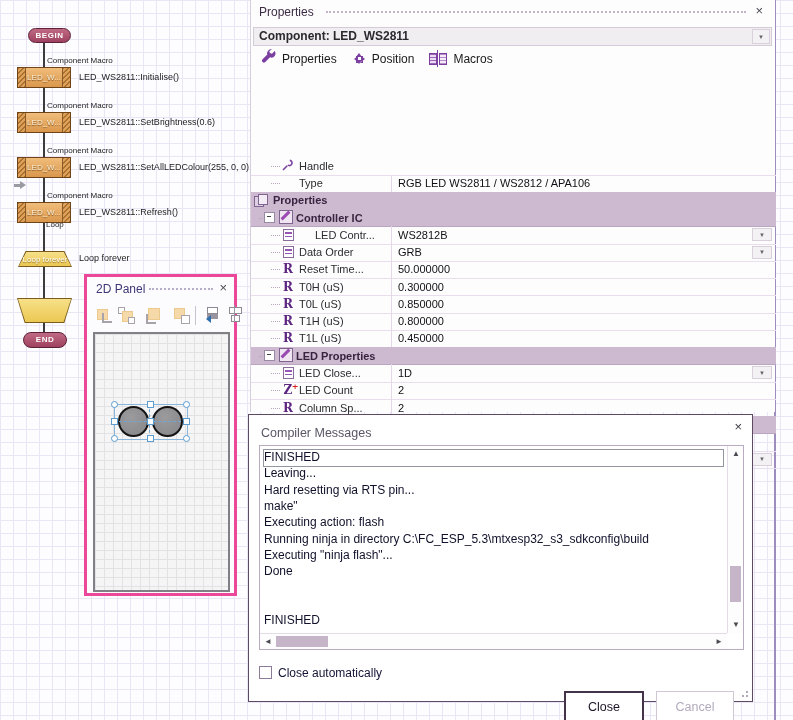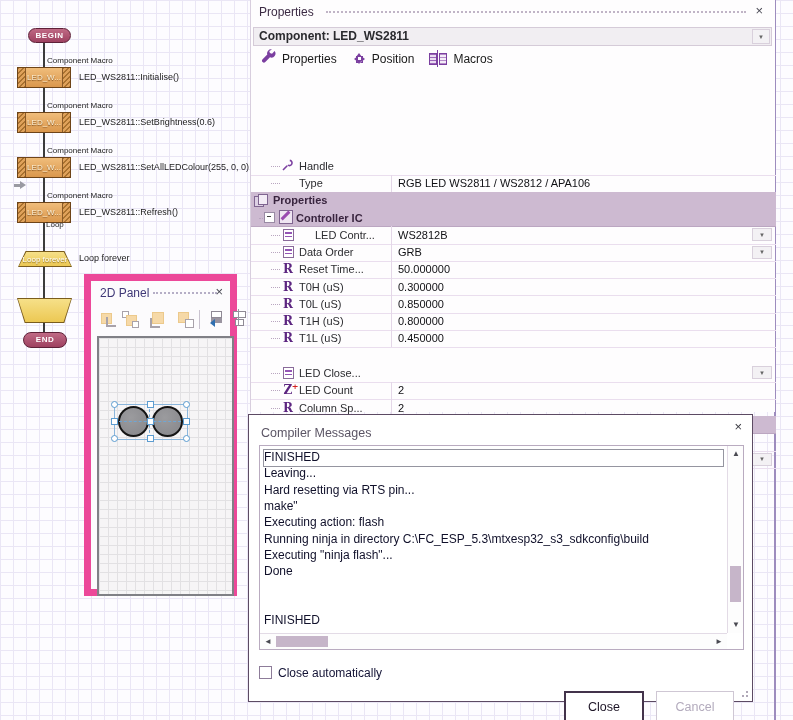--- a/index.html
+++ b/index.html
@@ -31,21 +31,21 @@
   .clip-a,.clip-a .fill{clip-path:polygon(14% 0,86% 0,100% 100%,0 100%);}
   .clip-b,.clip-b .fill{clip-path:polygon(0 0,100% 0,86% 100%,14% 100%);}
   .loop-shape .txt{position:absolute;inset:0;display:flex;align-items:center;justify-content:center;
         font-size:8px;color:#fff;text-shadow:0 1px 1px #8a6a1a;}
   .ins-arrow{position:absolute;left:14px;top:181px;width:14px;height:9px;}
   .ins-arrow .bar{position:absolute;left:0;top:3px;width:6px;height:3px;background:#9a9aa2;}
   .ins-arrow .tri{position:absolute;left:6px;top:0;width:0;height:0;
         border:4.5px solid transparent;border-left:6px solid #9a9aa2;}
   
   #panel2d{position:absolute;left:84px;top:274px;width:153px;height:322px;box-sizing:border-box;
-        background:#fcfbfd;border:7px solid #ec4899;}
+        background:#fcfbfd;border:3px solid #ec4899;}
   .win-title{position:absolute;font-size:12px;color:#3f3877;}
   .dots{position:absolute;height:0;border-top:2px dotted #b5aec6;}
   .win-x{position:absolute;font-size:13px;color:#4a4a55;line-height:13px;cursor:default;}
   #p2d-toolbar{position:absolute;left:0;top:25px;width:100%;height:29px;}
   .tb-ico{position:absolute;top:5px;width:18px;height:17px;}
   .tb-sep{position:absolute;left:108px;top:4px;width:1px;height:19px;background:#c9c2cf;}
   .osq{position:absolute;width:9px;height:9px;background:#f6d9a8;border:1px solid #ecc98c;}
   .obr{position:absolute;width:8px;height:8px;border-left:2px solid #a8a2aa;border-bottom:2px solid #a8a2aa;}
   .obr2{position:absolute;width:8px;height:8px;border:1px solid #a8a2aa;background:#fff;}
   .grect{position:absolute;background:#9a94a0;}
@@ -402,28 +402,45 @@
         <div class="prow property" style="top: 259.86px; height: 18.26px;">
           <span class="tree-h" style="left: 20px; width: 9px;"></span>
           <span class="picon" style="left: 30px; top: 0px; height: 100%; width: 14px;">
             <span class="letter-ic">R</span>
           </span>
           <span class="lbl" style="left: 48px;">T1L (uS)</span>
           <div class="vcell">
             <span>0.450000</span>
           </div>
         </div>
+        <div class="prow subsection" style="top: 277.12px; height: 18.26px;">
+          <span class="tree-h" style="left: 8px; width: 4px;"></span>
+          <span class="picon" style="left: 13px; top: 3px;">
+            <span class="minusbox">
+              <i></i>
+            </span>
+          </span>
+          <span class="picon" style="left: 28px; top: 1px;">
+            <span class="pageedit">
+              <i></i>
+            </span>
+          </span>
+          <span class="lbl" style="left: 45px;">LED Properties</span>
+        </div>
         <div class="prow property" style="top: 294.38px; height: 18.26px;">
           <span class="tree-h" style="left: 20px; width: 9px;"></span>
           <span class="picon" style="left: 30px; top: 0px; height: 100%; width: 14px;">
             <span class="enum-ic">
               <i></i>
             </span>
           </span>
           <span class="lbl" style="left: 48px;">LED Close...</span>
+          <div class="vcell">
+            <span>1D</span>
+          </div>
           <span class="dd-btn" style="right: 4px; top: 2px; width: 20px; height: 13px;">
             <span>▼</span>
           </span>
         </div>
         <div class="prow property" style="top: 311.64px; height: 18.26px;">
           <span class="tree-h" style="left: 20px; width: 9px;"></span>
           <span class="picon" style="left: 30px; top: 0px; height: 100%; width: 14px;">
             <span class="letter-ic">Z<span class="plus">+</span></span>
           </span>
           <span class="lbl" style="left: 48px;">LED Count</span>

